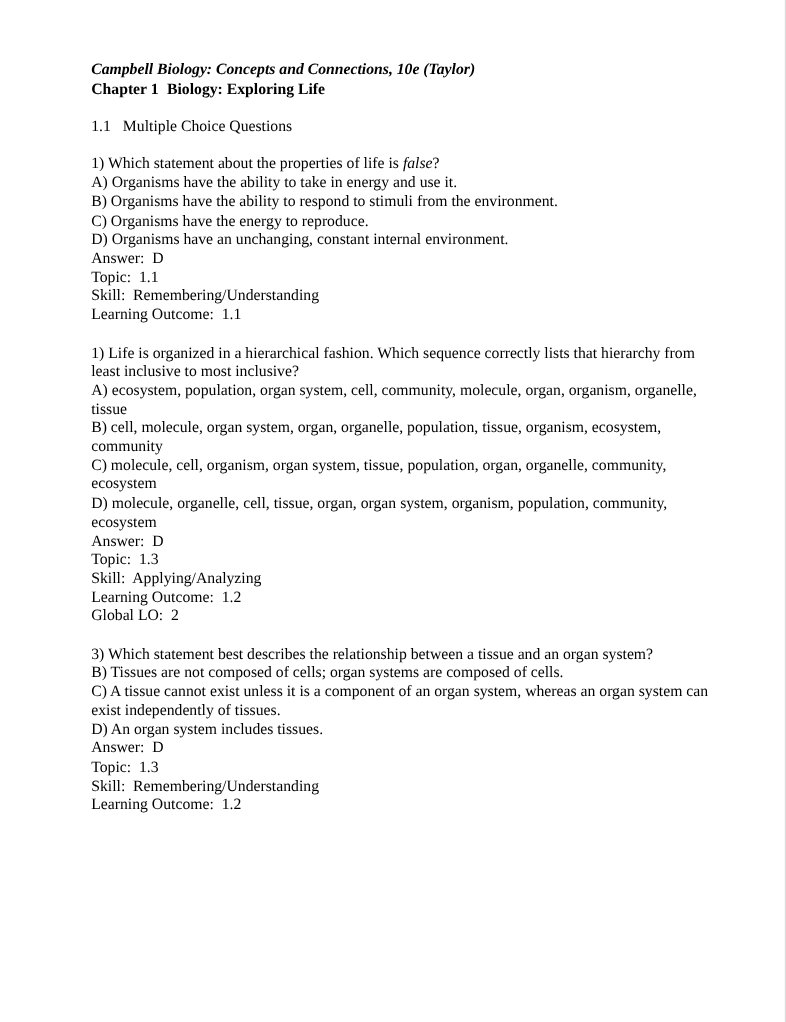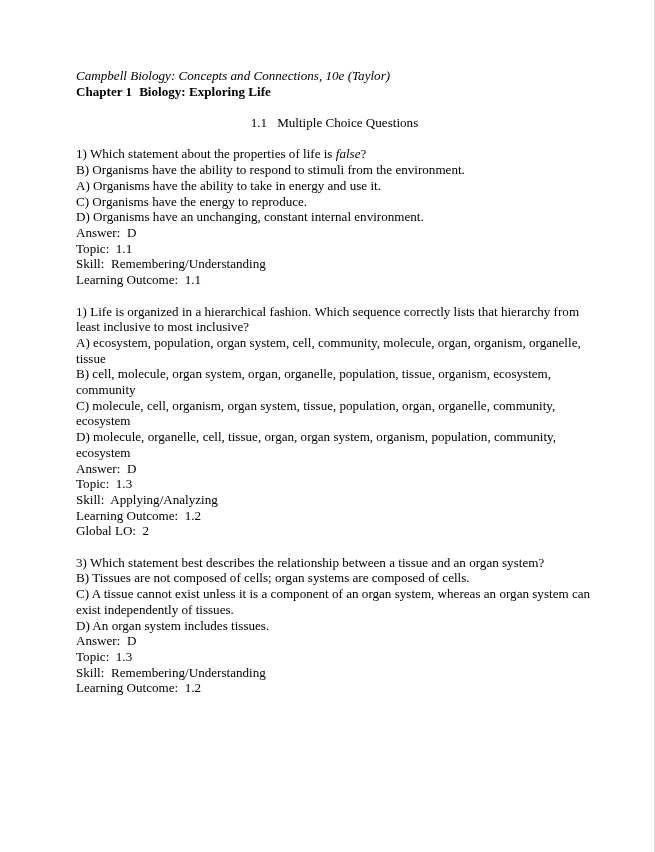--- a/index.html
+++ b/index.html
@@ -16,51 +16,50 @@
     position: absolute;
     top: 50px;
     left: 76px;
     width: 517px;
     font-family: "Liberation Serif", serif;
     font-size: 13.1px;
     line-height: 15.7px;
     color: #000000;
   }
   .book-title {
-    font-weight: normal;
+    font-weight: bold;
     font-style: italic;
-    margin-top: 18px;
   }
   .chapter-line {
     font-weight: bold;
   }
   .chapter-title { margin-left: 7px; }
-  .section-line { margin-top: 15.7px; text-align: center; }
+  .section-line { margin-top: 15.7px; }
   .section-title { margin-left: 10px; }
   .question-block { margin-top: 15.7px; }
   .q-stem .it { font-style: italic; }
   .q-choice, .q-stem { word-spacing: 0; }
   .q-meta { white-space: pre-wrap; }
 </style>
 </head>
 <body>
 
 <div class="page">
   <div class="doc-header">
     <div class="book-title">Campbell Biology: Concepts and Connections, 10e (Taylor)</div>
     <div class="chapter-line"><span>Chapter 1</span><span class="chapter-title">Biology: Exploring Life</span></div>
   </div>
 
   <div class="section-line"><span>1.1</span><span class="section-title">Multiple Choice Questions</span></div>
 
   <div id="questions">
       <div class="question-block">
         <div class="q-stem"><span>1) Which statement about the properties of life is </span><span class="it">false</span><span>?</span></div>
+        <div class="q-choice">A) Organisms have the ability to take in energy and use it.</div>
         <div class="q-choice">B) Organisms have the ability to respond to stimuli from the environment.</div>
-        <div class="q-choice">A) Organisms have the ability to take in energy and use it.</div>
         <div class="q-choice">C) Organisms have the energy to reproduce.</div>
         <div class="q-choice">D) Organisms have an unchanging, constant internal environment.</div>
         <div class="q-meta">Answer:  D</div>
         <div class="q-meta">Topic:  1.1</div>
         <div class="q-meta">Skill:  Remembering/Understanding</div>
         <div class="q-meta">Learning Outcome:  1.1</div>
       </div>
       <div class="question-block">
         <div class="q-stem"><span>1) Life is organized in a hierarchical fashion. Which sequence correctly lists that hierarchy from least inclusive to most inclusive?</span></div>
         <div class="q-choice">A) ecosystem, population, organ system, cell, community, molecule, organ, organism, organelle, tissue</div>

